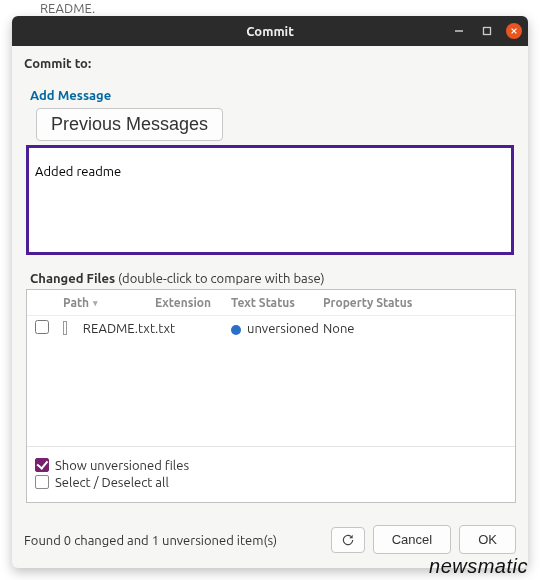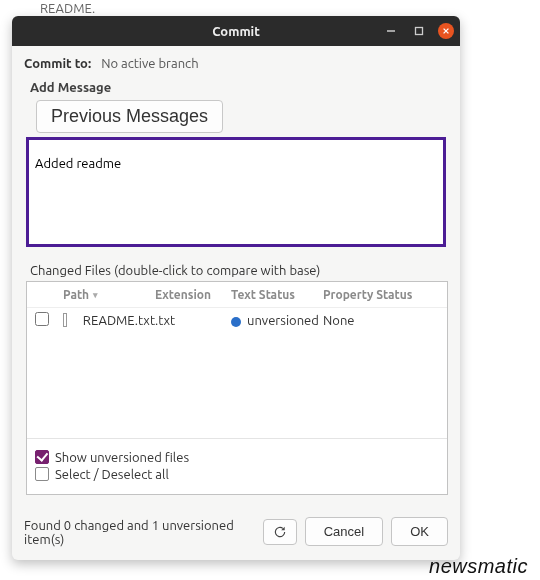--- a/index.html
+++ b/index.html
@@ -14,21 +14,21 @@
     }
     .bg-hint {
       position: absolute;
       top: 1px; left: 40px;
       color: #666;
       font-size: 13px;
     }
     .dialog {
       position: absolute;
       top: 16px; left: 12px;
-      width: 448px;
+      width: 516px;
       background: #f6f6f5;
       border-radius: 6px;
       box-shadow: 0 4px 12px rgba(0,0,0,0.25);
       overflow: hidden;
     }
     .titlebar {
       background: #2b2b2b;
       height: 30px;
       display: flex;
       align-items: center;
@@ -57,26 +57,26 @@
     .win-btn.close {
       background: #e95420;
       border-radius: 50%;
       width: 16px; height: 16px;
       color: #fff;
     }
     .win-btn.close svg { width: 8px; height: 8px; }
     .content { padding: 10px 12px 12px 12px; }
     .row-commit-to {
       display: flex; gap: 10px; align-items: baseline;
-      margin-bottom: 10px;
+      margin-bottom: 18px;
     }
     .row-commit-to .lbl { font-weight: 700; color: #333; }
     .row-commit-to .val { color: #555; }
     .section-label {
-      font-weight: 700; color: #404040;
+      font-weight: 700; color: #0369a1;
       margin: 4px 0 6px 6px;
     }
     .prev-msg-btn {
       display: inline-block;
       background: #fdfdfd;
       border: 1px solid #c8c8c8;
       border-radius: 4px;
       padding: 5px 14px;
       margin: 0 0 4px 12px;
       cursor: pointer;
@@ -92,21 +92,21 @@
       padding: 16px 6px;
       font-family: inherit;
       font-size: 13px;
       resize: none;
       outline: none;
     }
     .changed-header {
       margin: 14px 0 4px 6px;
       color: #333;
     }
-    .changed-header b { font-weight: 400; }
+    .changed-header b { font-weight: 700; }
     .file-panel {
       border: 1px solid #c2c2c2;
       background: #fff;
       margin-left: 2px;
     }
     .file-head {
       display: flex;
       align-items: center;
       padding: 6px 8px;
       color: #8a8a8a;
@@ -219,21 +219,20 @@
             <line x1="8" y1="2" x2="2" y2="8" stroke="#fff" stroke-width="1.6"></line>
           </svg>
       </div>
     </div>
   </div>
 
   <div class="content">
 
     <div class="row-commit-to">
       <span class="lbl">Commit to:</span>
-      <span class="val">No active branch</span>
     </div>
 
     <div class="section-label">Add Message</div>
 
     <button class="prev-msg-btn">Previous Messages</button>
 
     <textarea class="msg-area" style="">Added readme</textarea>
 
     <div class="changed-header">
       <b>Changed Files</b><span> (double-click to compare with base)</span>

